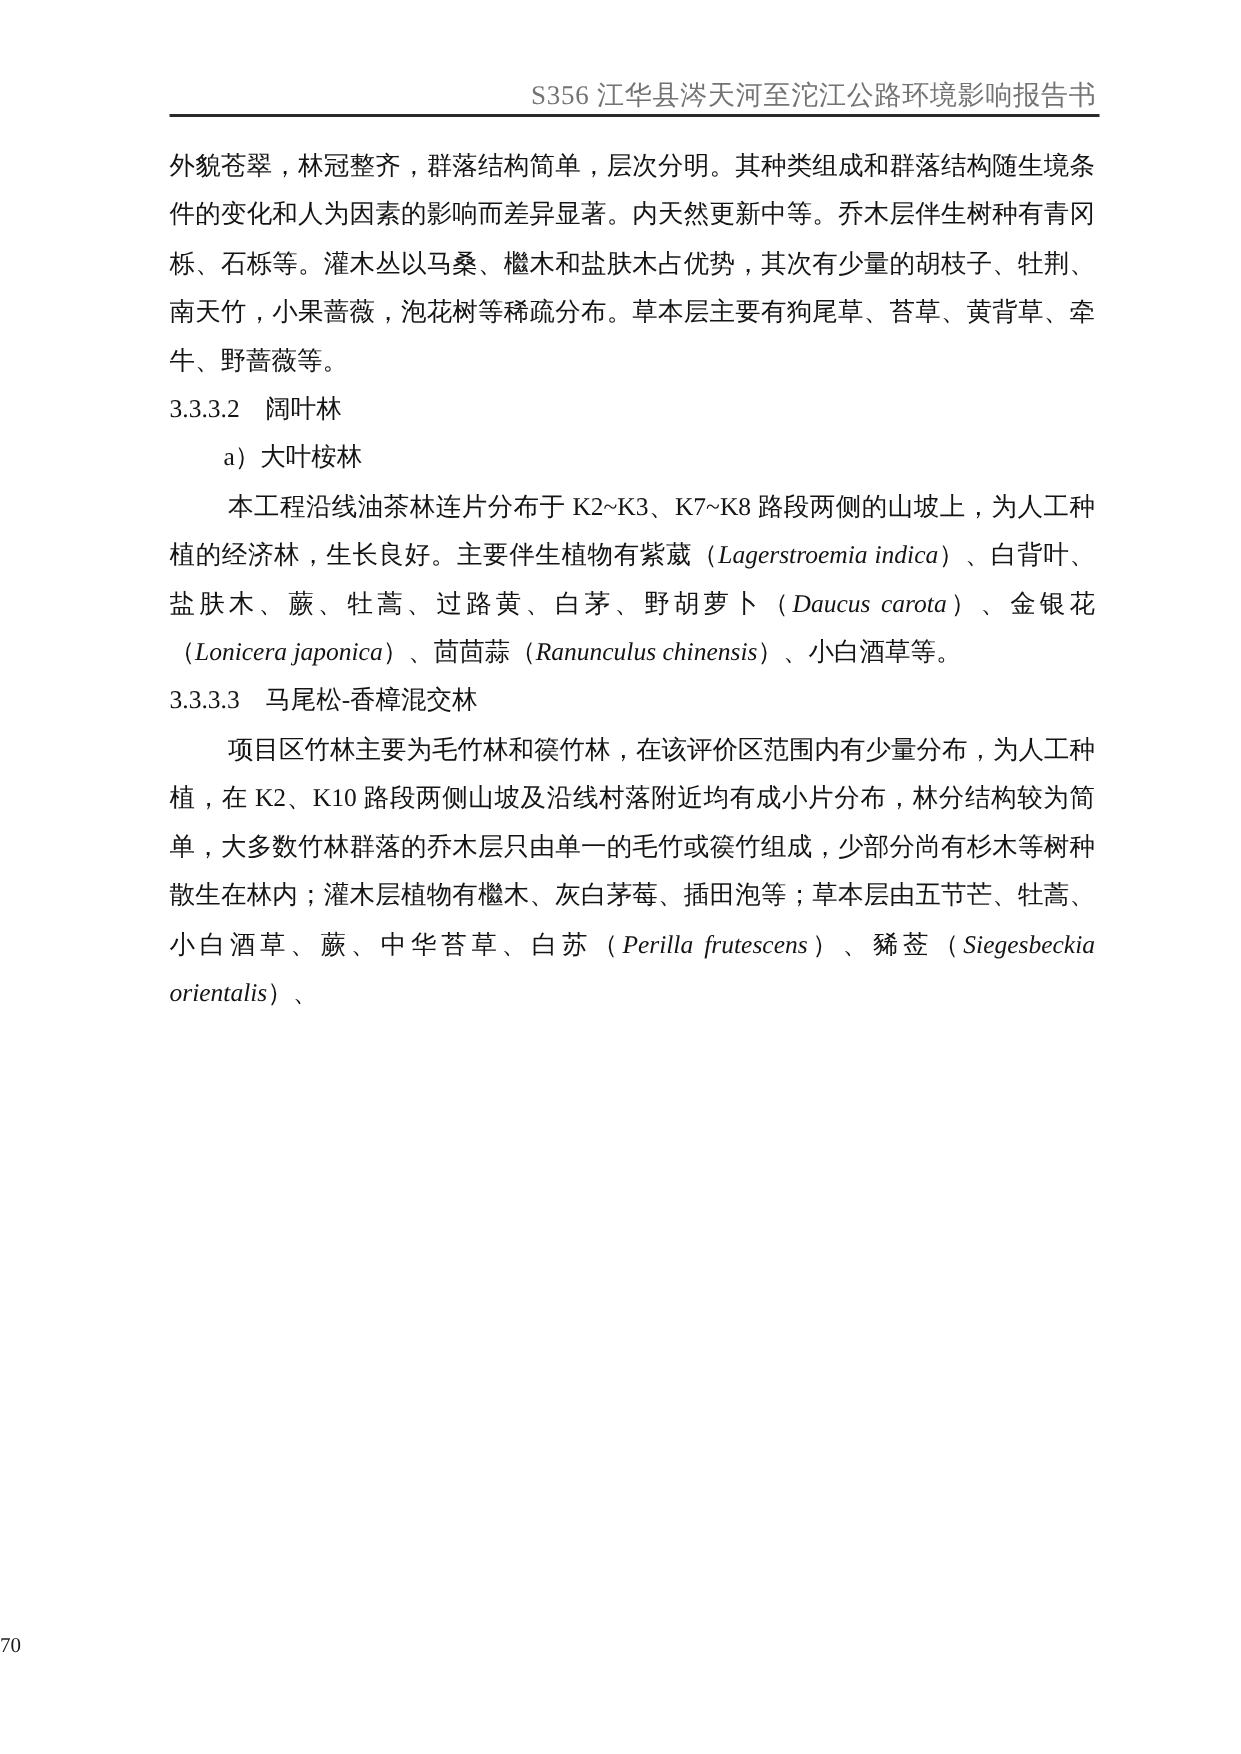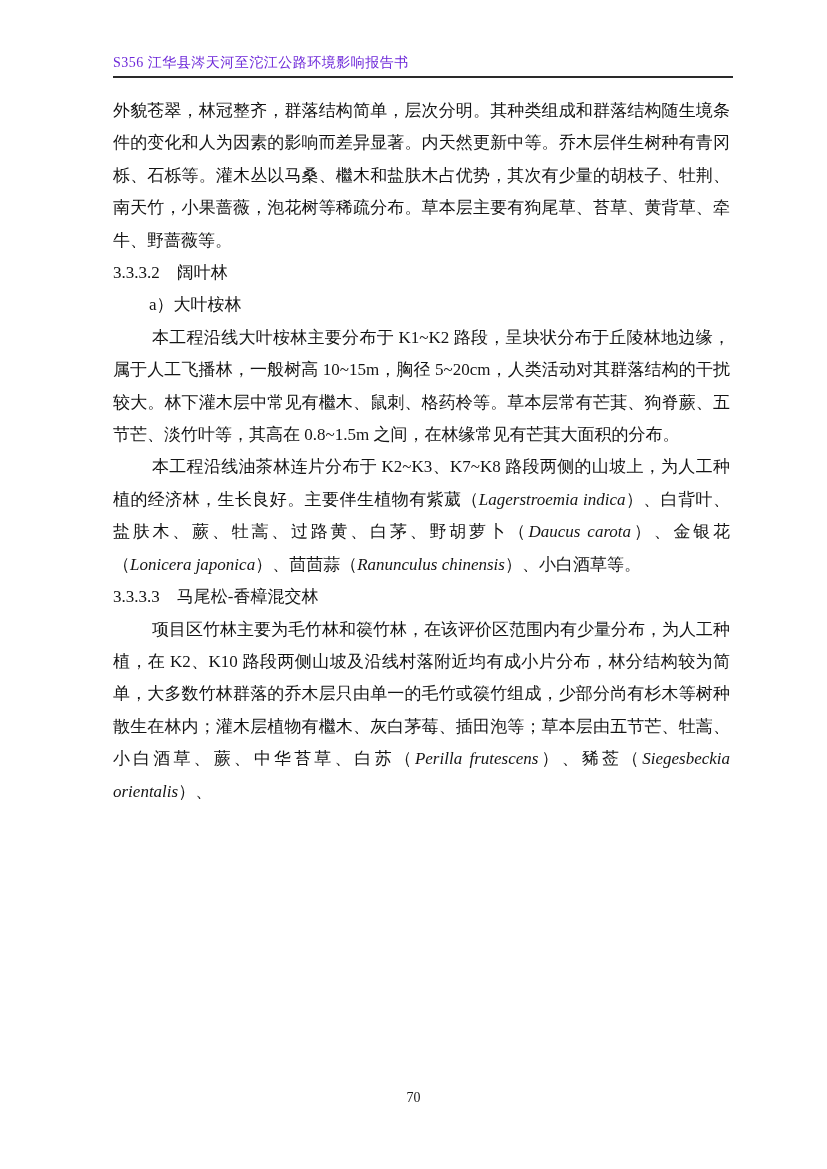--- a/index.html
+++ b/index.html
@@ -14,24 +14,24 @@
     background: #ffffff;
     overflow: hidden;
     font-family: "Liberation Serif", "DejaVu Serif", serif;
     color: #111111;
   }
   .page-header {
     position: absolute;
     top: 53px;
     left: 113px;
     right: 96px;
-    text-align: left;
-    font-size: 14px;
+    text-align: right;
+    font-size: 18px;
     line-height: 20px;
-    color: #6d28d9;
+    color: #737373;
     letter-spacing: 0.5px;
     white-space: nowrap;
   }
   .header-rule {
     position: absolute;
     top: 76px;
     left: 113px;
     right: 94px;
     height: 2px;
     background: #2a2a2a;
@@ -54,40 +54,39 @@
   .blk-cont    { text-indent: 0; }
   .blk-heading { text-indent: 0; }
   .blk-item    { text-indent: 36px; }
   .blk-para    { text-indent: 39px; }
   .lat-italic  { font-style: italic; }
   .page-footer {
     position: absolute;
     top: 1088px;
     left: 0;
     width: 827px;
-    text-align: center;
+    text-align: left;
     font-size: 14px;
     line-height: 20px;
     color: #1a1a1a;
   }
 </style>
 </head>
 <body>
 
 <div class="page">
 
   <div class="page-header">S356 江华县涔天河至沱江公路环境影响报告书</div>
 
   <div class="header-rule"></div>
 
   <main class="doc-body">
       <p class="blk-cont"><span>外貌苍翠，林冠整齐，群落结构简单，层次分明。其种类组成和群落结构随生境条件的变化和人为因素的影响而差异显著。内天然更新中等。乔木层伴生树种有青冈栎、石栎等。灌木丛以马桑、檵木和盐肤木占优势，其次有少量的胡枝子、牡荆、南天竹，小果蔷薇，泡花树等稀疏分布。草本层主要有狗尾草、苔草、黄背草、牵牛、野蔷薇等。</span></p>
       <p class="blk-heading"><span>3.3.3.2　阔叶林</span></p>
       <p class="blk-item"><span>a）大叶桉林</span></p>
-      <p class="blk-para"><span>本工程沿线大叶桉林主要分布于 K1~K2 路段，呈块状分布于丘陵林地边缘，属于人工飞播林，一般树高 10~15m，胸径 5~20cm，人类活动对其群落结构的干扰较大。林下灌木层中常见有檵木、鼠刺、格药柃等。草本层常有芒萁、狗脊蕨、五节芒、淡竹叶等，其高在 0.8~1.5m 之间，在林缘常见有芒萁大面积的分布。</span></p>
       <p class="blk-para"><span>本工程沿线油茶林连片分布于 K2~K3、K7~K8 路段两侧的山坡上，为人工种植的经济林，生长良好。主要伴生植物有紫葳（</span><span class="lat-italic">Lagerstroemia indica</span><span>）、白背叶、盐肤木、蕨、牡蒿、过路黄、白茅、野胡萝卜（</span><span class="lat-italic">Daucus carota</span><span>）、金银花（</span><span class="lat-italic">Lonicera japonica</span><span>）、茴茴蒜（</span><span class="lat-italic">Ranunculus chinensis</span><span>）、小白酒草等。</span></p>
       <p class="blk-heading"><span>3.3.3.3　马尾松-香樟混交林</span></p>
       <p class="blk-para"><span>项目区竹林主要为毛竹林和篌竹林，在该评价区范围内有少量分布，为人工种植，在 K2、K10 路段两侧山坡及沿线村落附近均有成小片分布，林分结构较为简单，大多数竹林群落的乔木层只由单一的毛竹或篌竹组成，少部分尚有杉木等树种散生在林内；灌木层植物有檵木、灰白茅莓、插田泡等；草本层由五节芒、牡蒿、小白酒草、蕨、中华苔草、白苏（</span><span class="lat-italic">Perilla frutescens</span><span>）、豨莶（</span><span class="lat-italic">Siegesbeckia orientalis</span><span>）、</span></p>
     </main>
 
   <div class="page-footer">70</div>
 
 </div>
 
 </body></html>

